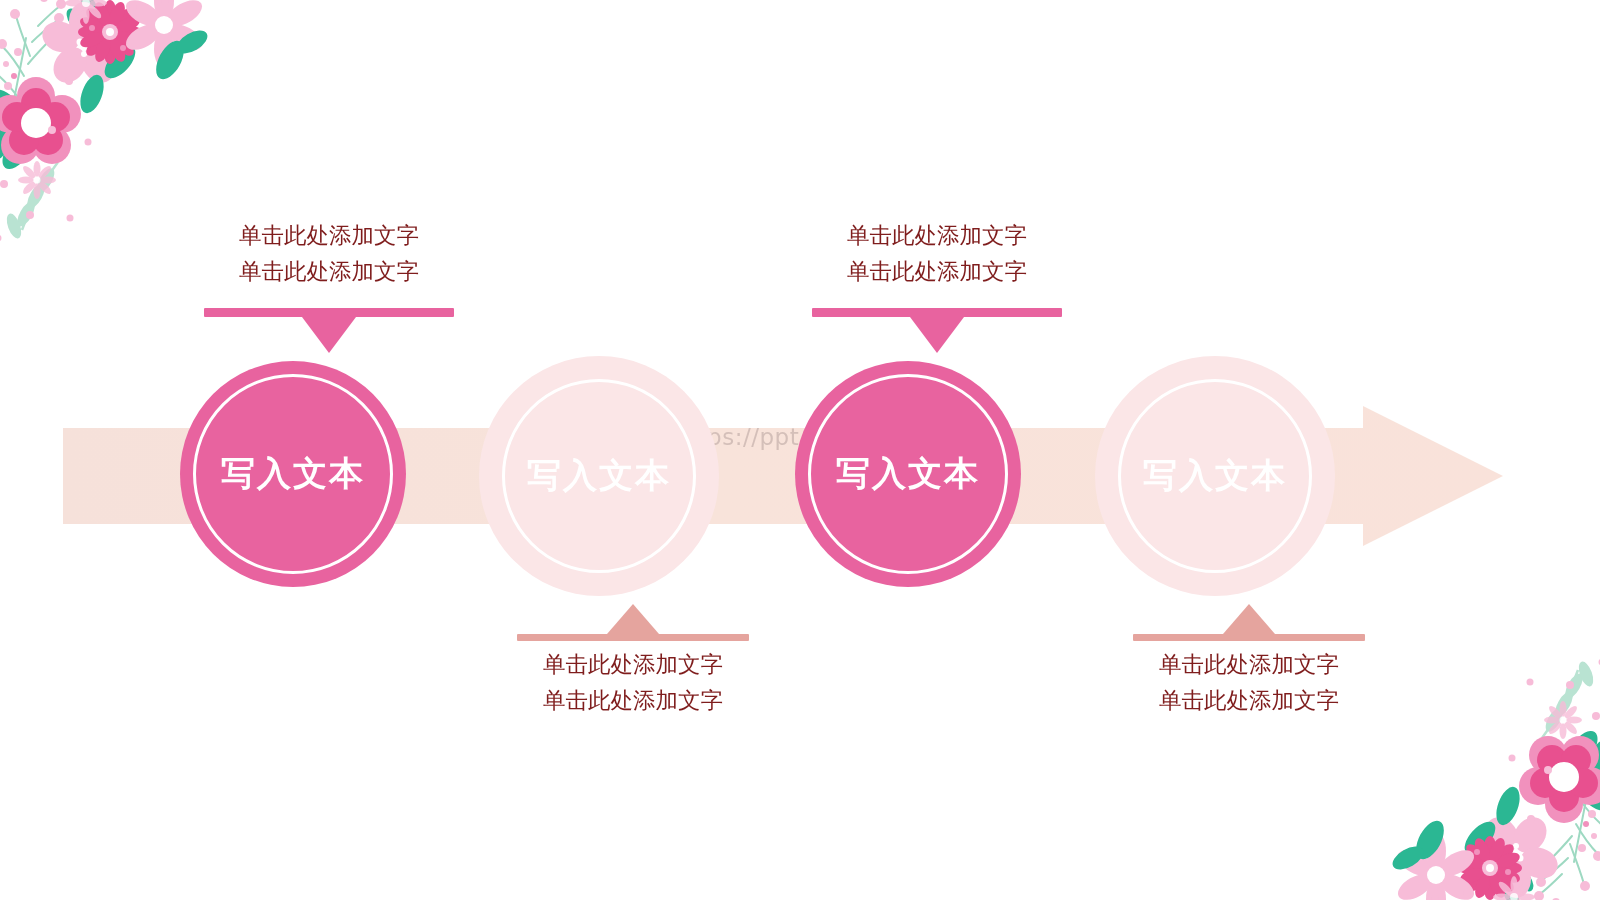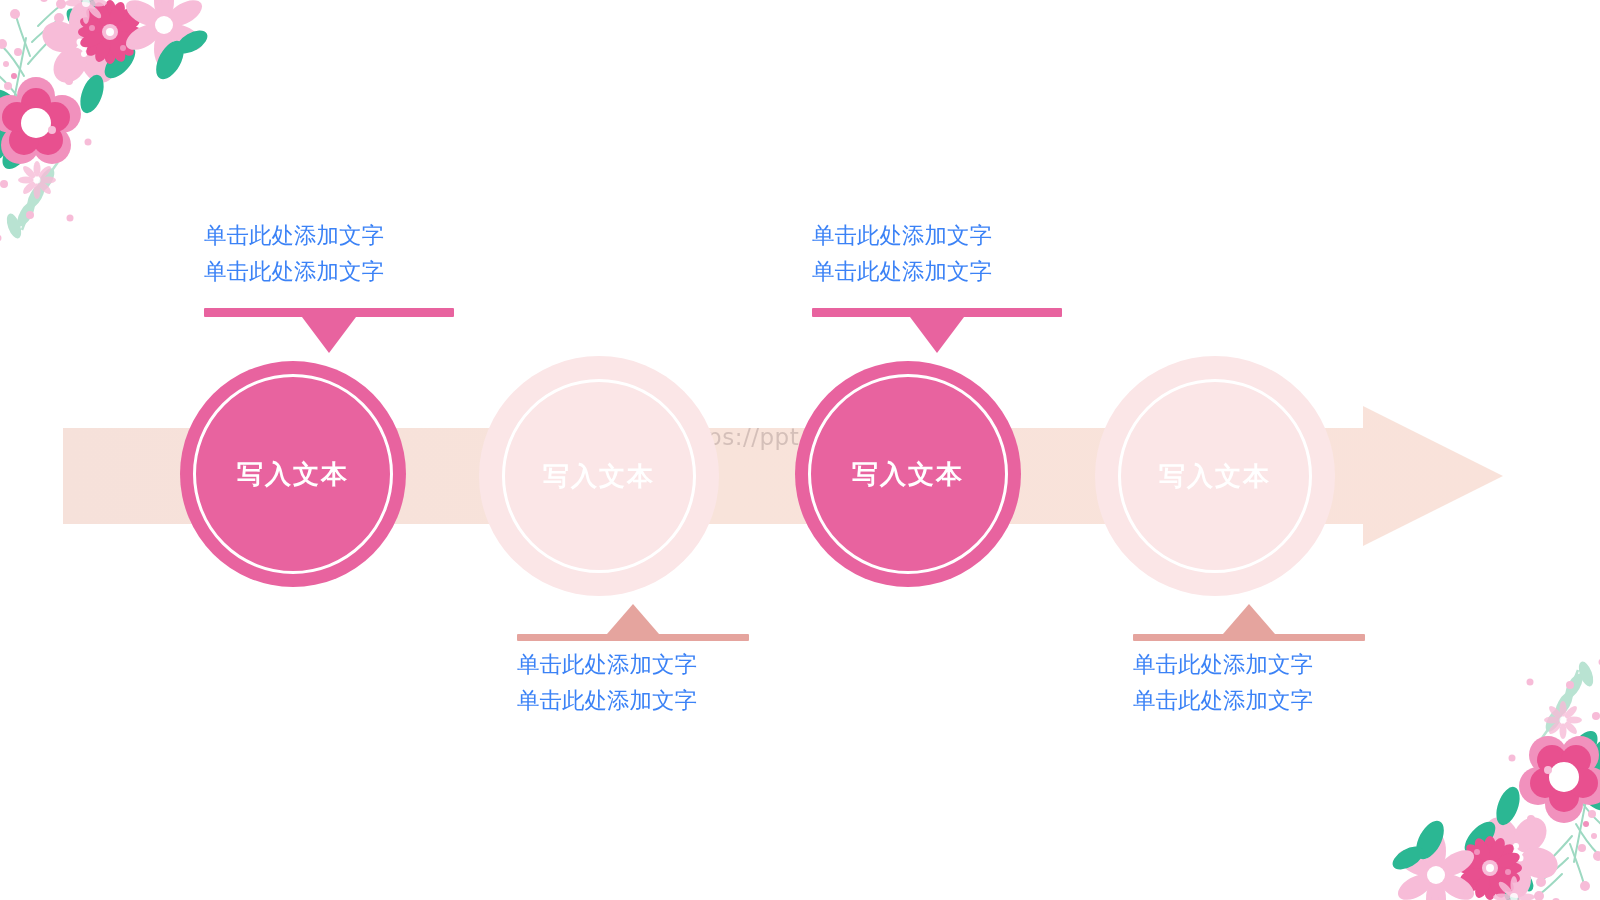--- a/index.html
+++ b/index.html
@@ -54,21 +54,21 @@
   .step-inner-ring {
     position: absolute;
     border-radius: 50%;
     border: 3px solid #ffffff;
     box-sizing: border-box;
     pointer-events: none;
   }
   .step-label {
     position: relative;
     color: #ffffff;
-    font-size: 26px;
+    font-size: 34px;
     font-weight: bold;
     letter-spacing: 2px;
     white-space: nowrap;
     z-index: 3;
   }
 
   
   .step.dark {
     width: 226px;
     height: 226px;
@@ -112,21 +112,22 @@
     height: 9px;
     border-radius: 1px;
   }
   .callout .tip {
     position: absolute;
     width: 0; height: 0;
   }
   .callout .text {
     position: absolute;
     width: 100%;
-    color: #3b82f6;
+    text-align: center;
+    color: #7f1d1d;
     font-size: 22.5px;
     line-height: 36px;
     white-space: nowrap;
   }
 
   
   .callout.top { width: 250px; height: 135px; }
   .callout.top .text { top: 0px; left: 0; }
   .callout.top .bar {
     left: 0; bottom: 36px; width: 250px;

